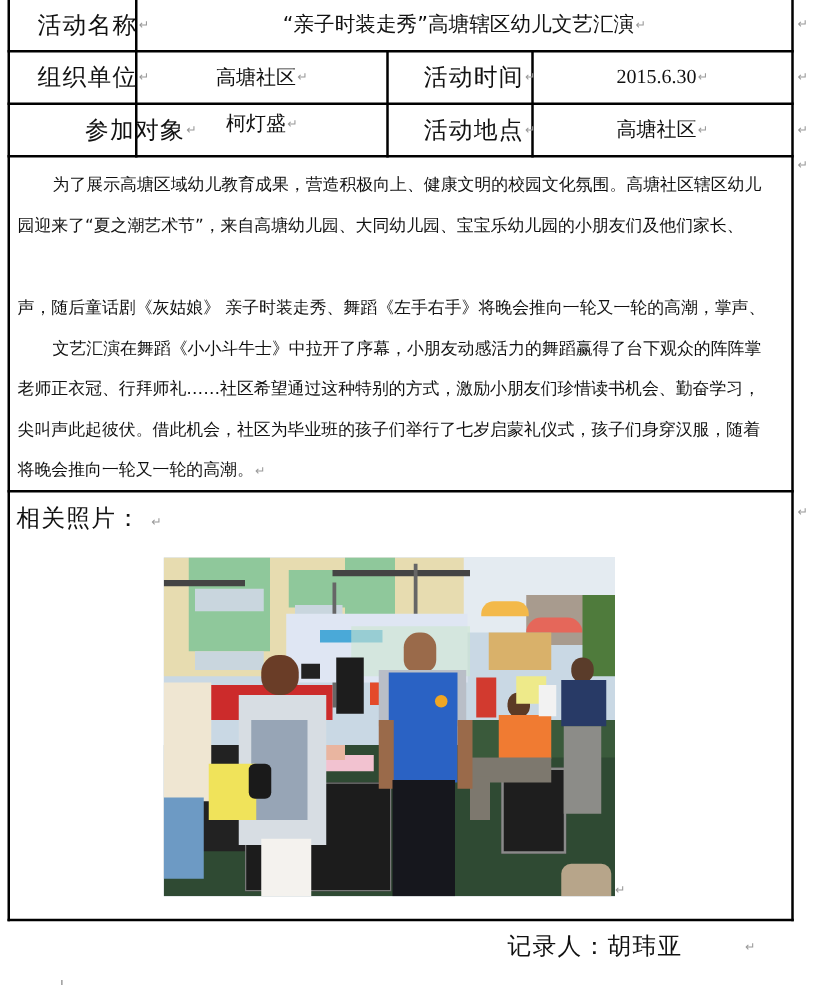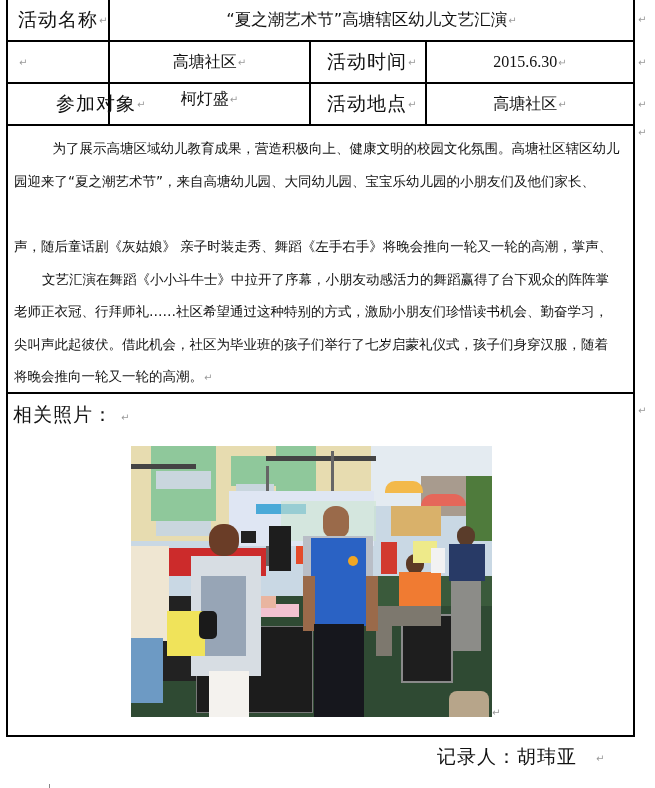--- a/index.html
+++ b/index.html
@@ -3,21 +3,21 @@
 <meta charset="utf-8">
 <style>
   html, body { margin:0; padding:0; background:#ffffff; }
   body { width:655px; height:788px; position:relative; overflow:hidden;
          font-family:"DejaVu Sans","Liberation Sans",sans-serif; color:#111; }
   .abs { position:absolute; }
   .hl { position:absolute; height:2px; background:#000; }
   .vl { position:absolute; width:2px; background:#000; }
   .cell { position:absolute; display:flex; align-items:center; justify-content:center;
           white-space:nowrap; }
-  .lbl { font-size:19px; letter-spacing:1px; justify-content:flex-start; padding-left:10px; box-sizing:border-box; }
+  .lbl { font-size:19px; letter-spacing:1px; justify-content:flex-start; padding-left:10px; box-sizing:border-box;margin-left:12px; }
   .val { font-size:16px; }
   .mark { color:#9a9a9a; font-size:10px; margin-left:1px; }
   .endmark { position:absolute; color:#9a9a9a; font-size:10px; }
   .para { position:absolute; left:14px; width:616px; font-size:13.5px; line-height:32.5px; }
   .para .line { display:block; white-space:nowrap; height:32.5px; }
   .photo { position:absolute; left:131px; top:446px; width:361px; height:271px; overflow:hidden; background:#c9d8e4; }
   .photo div { position:absolute; }
 </style>
 </head>
 <body>
@@ -31,26 +31,27 @@
 <div class="hl" style="left:6px; top:82px; width:629px;"></div>
 <div class="hl" style="left:6px; top:124px; width:629px;"></div>
 <div class="hl" style="left:6px; top:392px; width:629px;"></div>
 <div class="hl" style="left:6px; top:735px; width:629px;"></div>
 
 <div class="cell lbl" style="left:8px; top:0; width:100px; height:40px;">
   <span>活动名称</span>
     <span class="mark">↵</span>
 </div>
 <div class="cell val" style="left:110px; top:0; width:523px; height:40px; font-size:16.5px;">
-  <span>“夏之潮艺术节”高塘辖区幼儿文艺汇演</span>
+  <span>“亲子时装走秀”高塘辖区幼儿文艺汇演</span>
     <span class="mark">↵</span>
 </div>
 <span class="endmark" style="left:638px; top:14px;">↵</span>
 
 <div class="cell lbl" style="left:8px; top:42px; width:100px; height:40px;">
+  <span>组织单位</span>
     <span class="mark">↵</span>
 </div>
 <div class="cell val" style="left:110px; top:42px; width:199px; height:40px;">
   <span>高塘社区</span>
     <span class="mark">↵</span>
 </div>
 <div class="cell lbl" style="left:311px; top:42px; width:114px; height:40px; padding-left:16px;">
   <span>活动时间</span>
     <span class="mark">↵</span>
 </div>
@@ -72,21 +73,21 @@
   <span>活动地点</span>
     <span class="mark">↵</span>
 </div>
 <div class="cell val" style="left:427px; top:84px; width:206px; height:40px;">
   <span>高塘社区</span>
     <span class="mark">↵</span>
 </div>
 <span class="endmark" style="left:638px; top:99px;">↵</span>
 
 <div class="para" style="top:132px;">
-  <span class="line" style="padding-left:28px;text-align:center;">为了展示高塘区域幼儿教育成果，营造积极向上、健康文明的校园文化氛围。高塘社区辖区幼儿</span>
+  <span class="line" style="padding-left:28px;">为了展示高塘区域幼儿教育成果，营造积极向上、健康文明的校园文化氛围。高塘社区辖区幼儿</span>
   <span class="line">园迎来了“夏之潮艺术节”，来自高塘幼儿园、大同幼儿园、宝宝乐幼儿园的小朋友们及他们家长、</span>
 </div>
 <span class="endmark" style="left:638px; top:127px;">↵</span>
 
 <div class="para" style="top:230px;">
   <span class="line">声，随后童话剧《灰姑娘》 亲子时装走秀、舞蹈《左手右手》将晚会推向一轮又一轮的高潮，掌声、</span>
   <span class="line" style="padding-left:28px;">文艺汇演在舞蹈《小小斗牛士》中拉开了序幕，小朋友动感活力的舞蹈赢得了台下观众的阵阵掌</span>
   <span class="line">老师正衣冠、行拜师礼……社区希望通过这种特别的方式，激励小朋友们珍惜读书机会、勤奋学习，</span>
   <span class="line">尖叫声此起彼伏。借此机会，社区为毕业班的孩子们举行了七岁启蒙礼仪式，孩子们身穿汉服，随着</span>
   <span class="line"><span>将晚会推向一轮又一轮的高潮。</span><span class="mark">↵</span></span>
@@ -168,17 +169,17 @@
   <div style="left:180px; top:92px; width:55px; height:88px; background:#2a62c4;"></div>
   <div style="left:217px; top:110px; width:10px; height:10px; background:#f0a623; border-radius:5px;"></div>
   <div style="left:172px; top:130px; width:12px; height:55px; background:#9a6a4a;"></div>
   <div style="left:235px; top:130px; width:12px; height:55px; background:#9a6a4a;"></div>
   <div style="left:183px; top:178px; width:50px; height:93px; background:#16171d;"></div>
 
   <div style="left:318px; top:245px; width:40px; height:26px; background:#b7a58a; border-radius:8px 8px 0 0;"></div>
 </div>
 <span class="endmark" style="left:492px; top:707px;">↵</span>
 
-<div class="abs" style="left:406px; top:744px; font-size:19px; letter-spacing:1px; white-space:nowrap;margin-left:31px;">
+<div class="abs" style="left:406px; top:744px; font-size:19px; letter-spacing:1px; white-space:nowrap;">
   <span>记录人：</span><span>胡玮亚</span>
 </div>
 <span class="endmark" style="left:596px; top:753px;">↵</span>
 <div class="abs" style="left:49px; top:784px; width:1px; height:4px; background:#888;"></div>
 
 </body></html>

